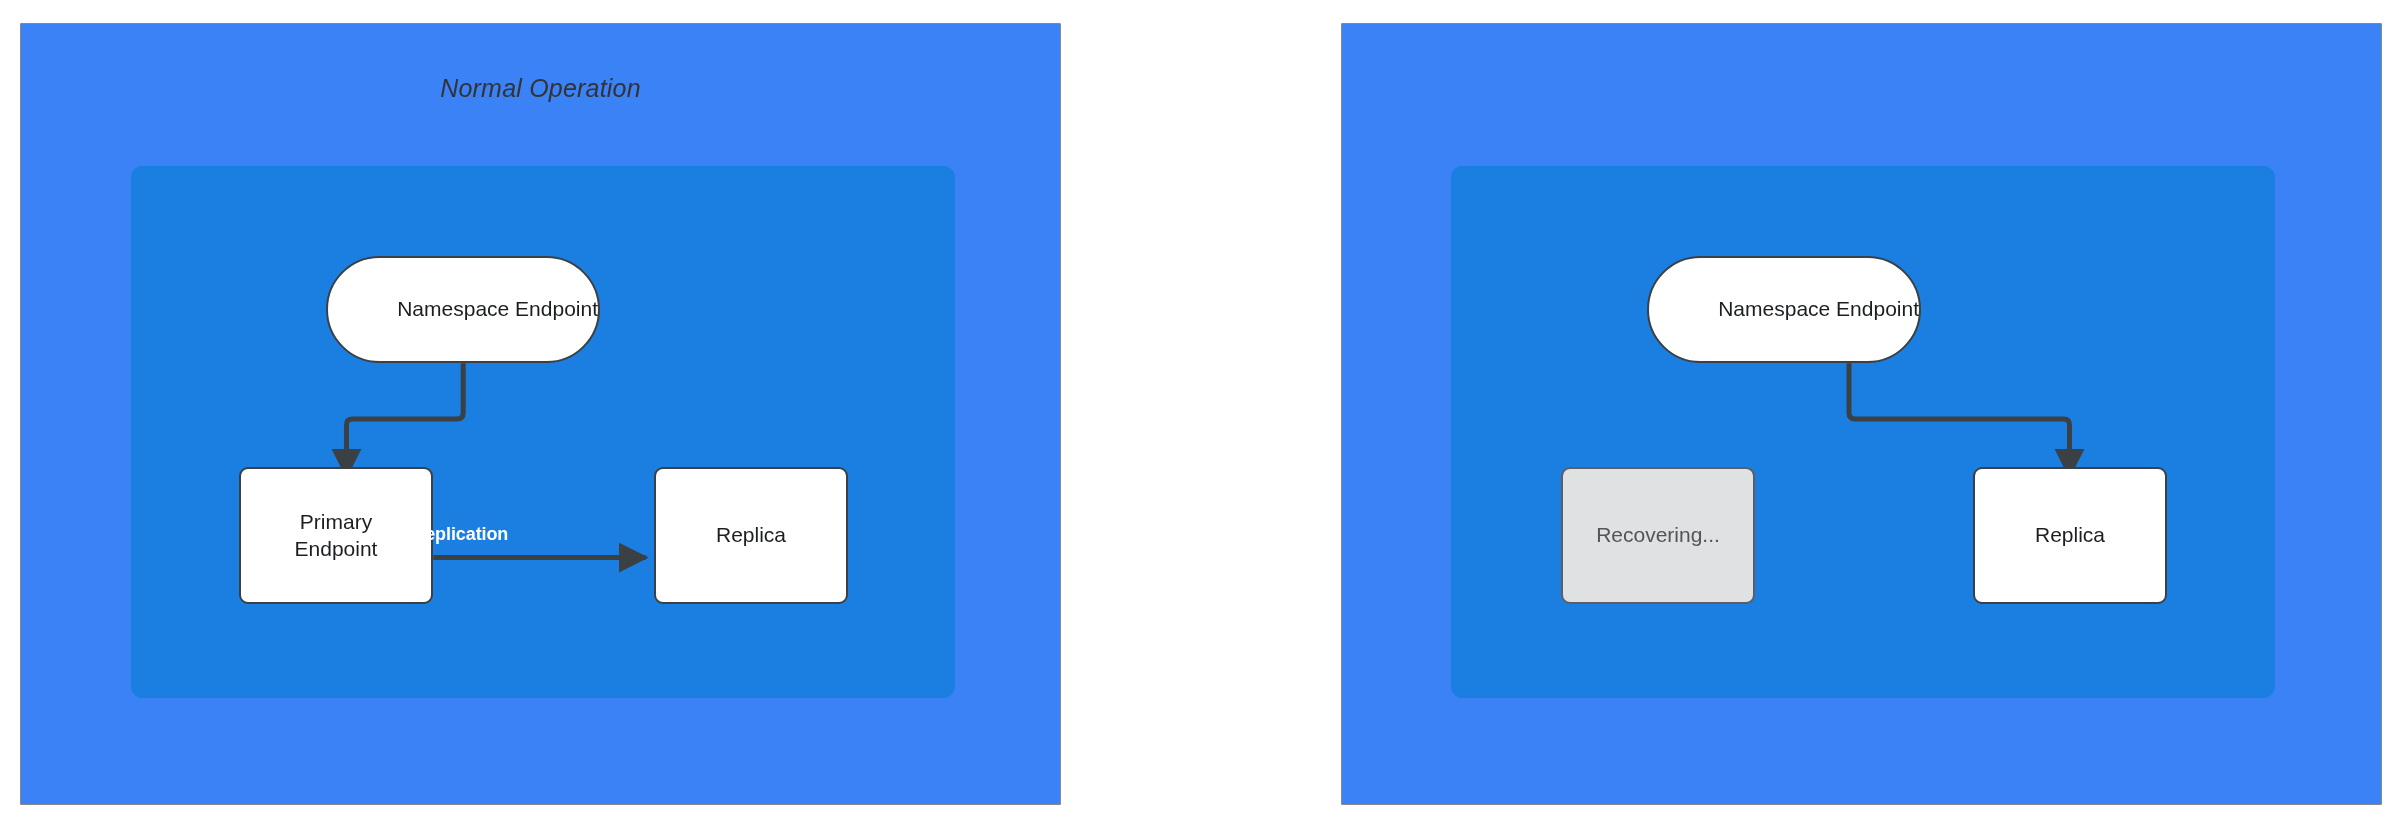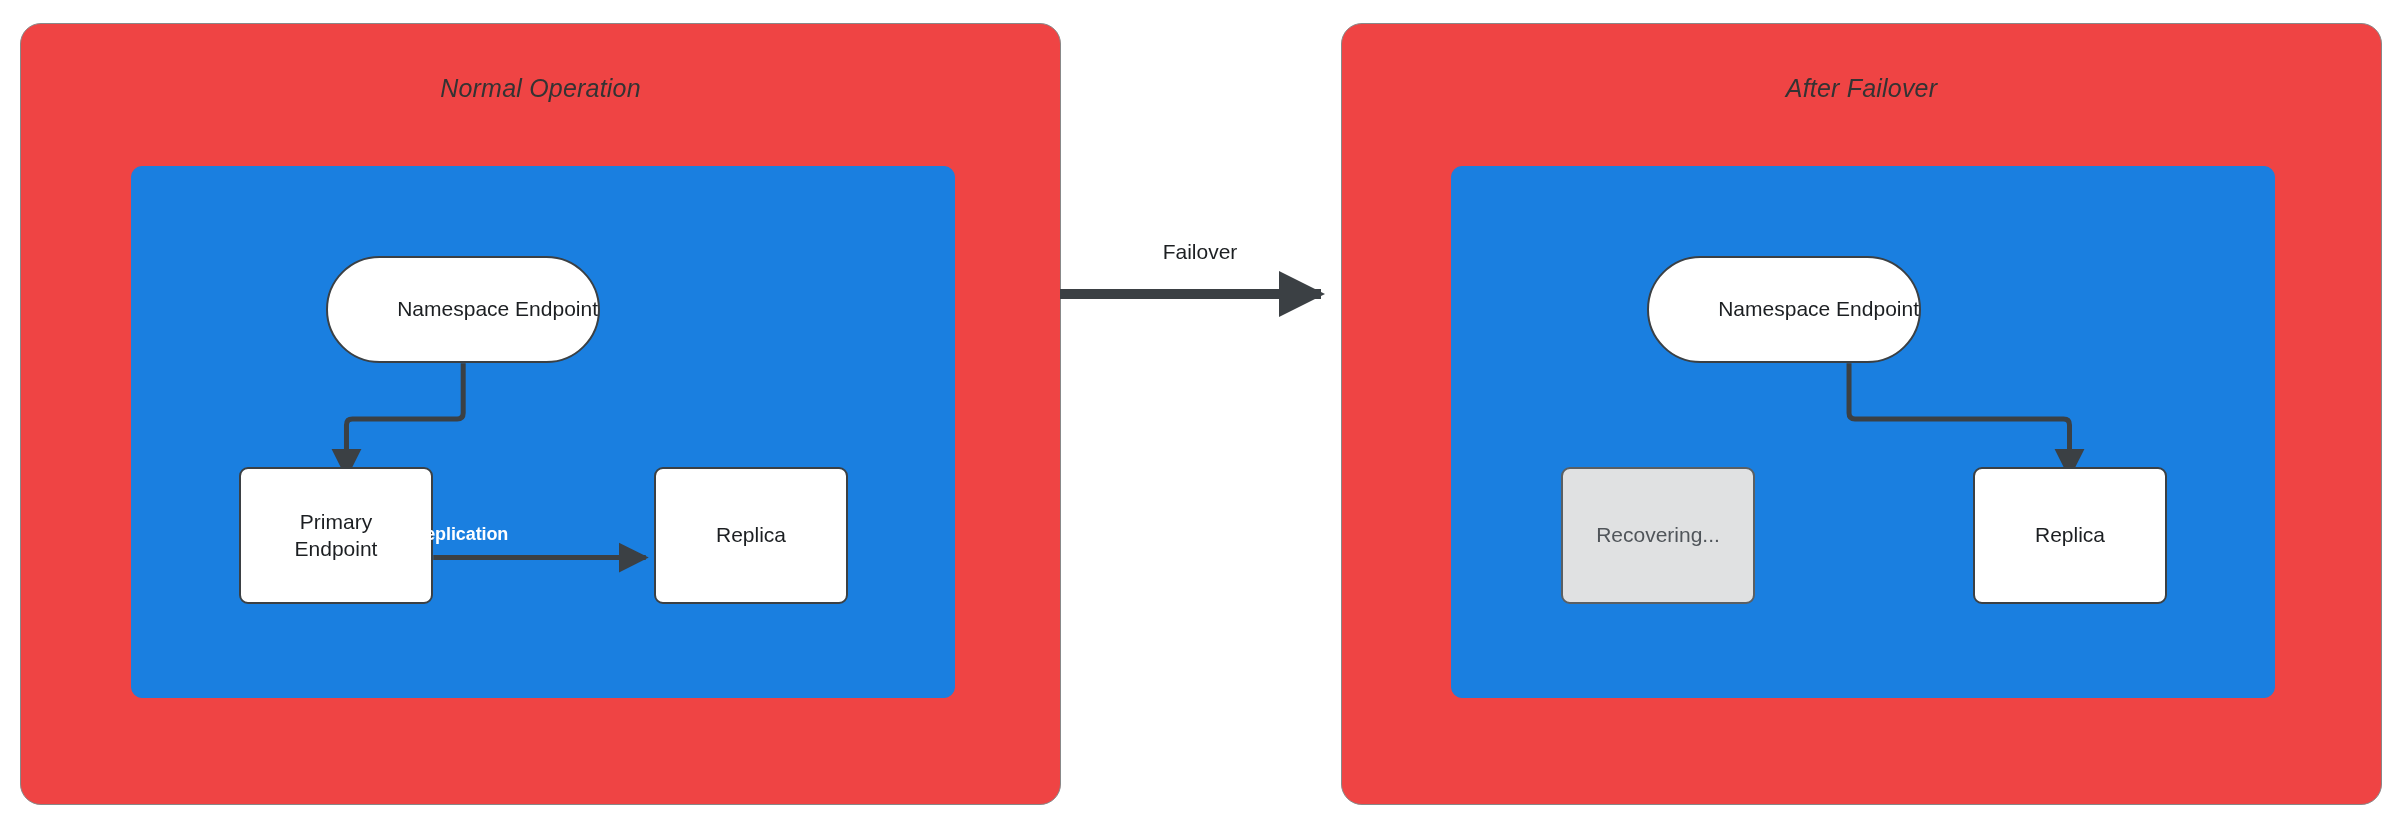--- a/index.html
+++ b/index.html
@@ -17,23 +17,23 @@
     width: 2407px;
     height: 828px;
     background: #ffffff;
     overflow: hidden;
   }
 
   
   .panel {
     position: absolute;
     box-sizing: border-box;
-    background: #ef4444;
+    background: #3b82f6;
     border: 1.6px solid #888888;
-    border-radius: 21px;
+    border-radius: 1px;
   }
   #panel-left  { left: 20px;   top: 23px; width: 1041px; height: 782px; }
   #panel-right { left: 1341px; top: 23px; width: 1041px; height: 782px; }
 
   .panel-title {
     position: absolute;
     top: 50px;
     left: 0;
     width: 100%;
     text-align: center;
@@ -195,35 +195,23 @@
       </span>
     </div>
 
     <div class="node box" id="node-replica-left">
       <span>Replica</span>
     </div>
 
     <div id="edge-label-replication">Data Replication</div>
   </div>
 
-  <div id="failover-group">
-    <div id="failover-label">Failover</div>
-    <svg id="failover-arrow-svg" viewBox="0 0 320 50">
-      <defs>
-        <marker id="arrowhead-big" markerWidth="5.2" markerHeight="5.2" refX="4.2" refY="2.6" orient="auto" markerUnits="strokeWidth">
-          <path d="M0,0.3 L4.6,2.6 L0,4.9 z" fill="#3b4044"></path>
-        </marker>
-      </defs>
-      <path d="M 20,24 L 281,24" fill="none" stroke="#3b4044" stroke-width="10" marker-end="url(#arrowhead-big)"></path>
-    </svg>
-  </div>
 
   <div class="panel" id="panel-right">
 
-    <div class="panel-title">After Failover</div>
 
     <div class="blue-region" id="blue-right">
       <svg class="conn-svg" id="conn-right" viewBox="0 0 824 532" preserveAspectRatio="none">
         <defs>
           <marker id="arrowhead-right" markerWidth="7" markerHeight="7" refX="5.4" refY="3.5" orient="auto" markerUnits="strokeWidth">
             <path d="M0,0.5 L6,3.5 L0,6.5 z" fill="#3b4044"></path>
           </marker>
         </defs>
 
         <path class="conn-path" d="M 398,197 L 398,247 Q 398,253 404,253 L 613,253 Q 619,253 619,259 L 619,310" marker-end="url(#arrowhead-right)"></path>

